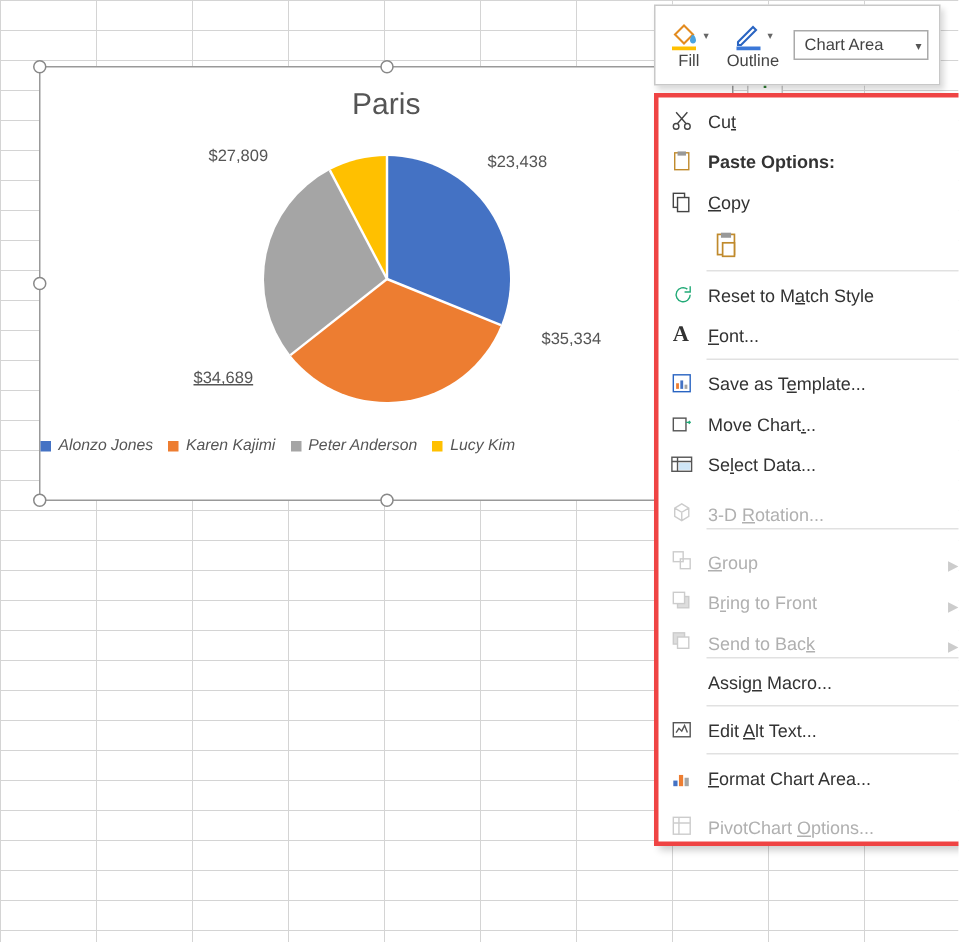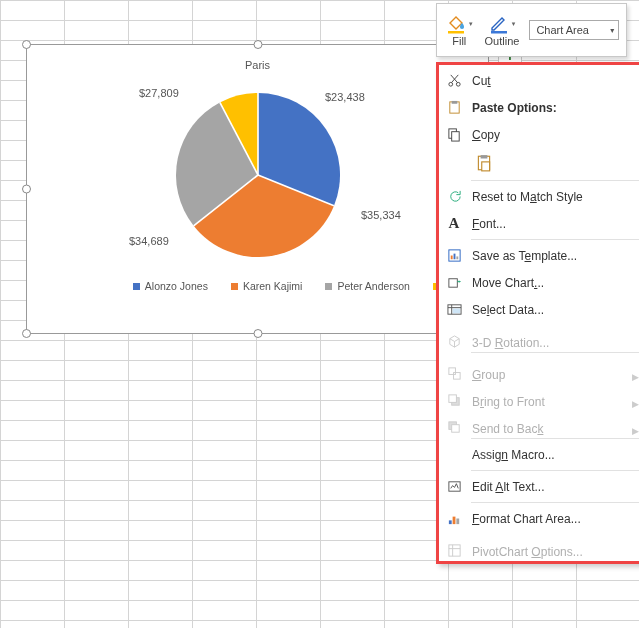--- a/index.html
+++ b/index.html
@@ -28,33 +28,33 @@
   }
   .h-n  { left: 50%; top: -5px; transform: translateX(-50%); }
   .h-s  { left: 50%; bottom: -5px; transform: translateX(-50%); }
   .h-e  { right: -5px; top: 50%; transform: translateY(-50%); }
   .h-w  { left: -5px; top: 50%; transform: translateY(-50%); }
   .h-ne { right: -5px; top: -5px; }
   .h-nw { left: -5px; top: -5px; }
   .h-se { right: -5px; bottom: -5px; }
   .h-sw { left: -5px; bottom: -5px; }
 
-  .chart-title { text-align: center; font-size: 11px; color: #555; padding: 14px 0 6px; }
+  .chart-title { text-align: center; font-size: 20px; color: #555; padding: 14px 0 6px; }
   .pie-wrap { position: relative; width: 100%; height: 195px; }
   .pie {
     position: absolute; left: 50%; top: 50%; transform: translate(-50%,-50%);
     width: 164px; height: 164px;
   }
   .data-label { position: absolute; font-size: 11px; color: #555; white-space: nowrap; }
   .dl0 { left: 298px; top: 14px; }
   .dl1 { left: 334px; top: 132px; }
-  .dl2 { left: 102px; top: 158px; }
+  .dl2 { left: 102px; top: 158px; text-decoration: underline; }
   .dl3 { left: 112px; top: 10px; }
 
-  .legend { display: flex; justify-content: flex-end; gap: 23px; padding: 8px 0 12px; }
+  .legend { display: flex; justify-content: flex-start; gap: 10px; padding: 8px 0 12px; font-style: italic; }
   .legend-item { display: flex; align-items: center; gap: 5px; font-size: 10.5px; color: #555; }
   .swatch { width: 7px; height: 7px; }
 
   
   .flyout { position: absolute; left: 498px; width: 24px; height: 24px; background: #fff; border: 1px solid #c8c8c8; display:flex; align-items:center; justify-content:center; }
   .fly1 { top: 44px; } .fly2 { top: 74px; }
 
   
   .mini-toolbar {
     position: absolute; left: 436px; top: 3px;

